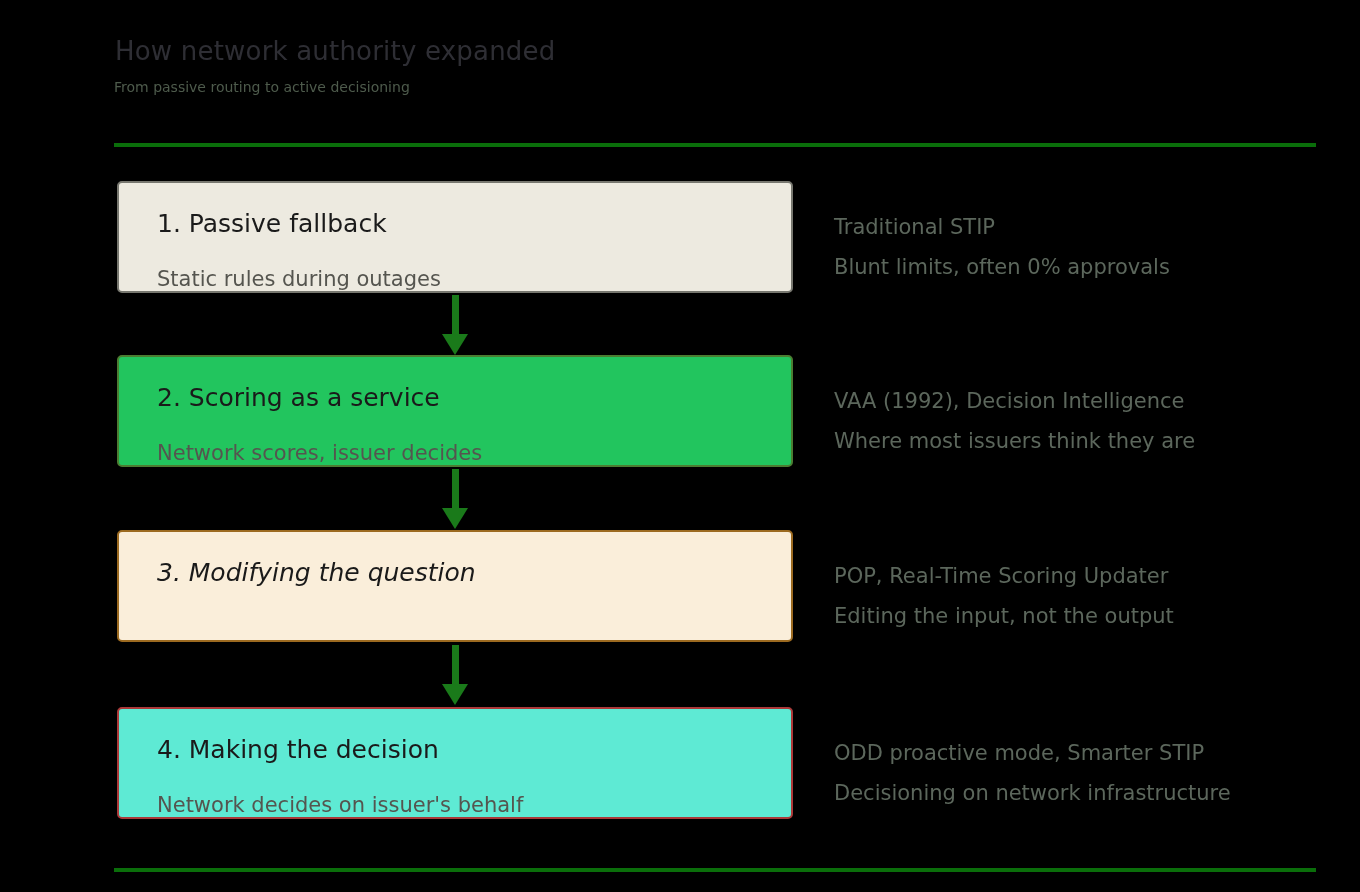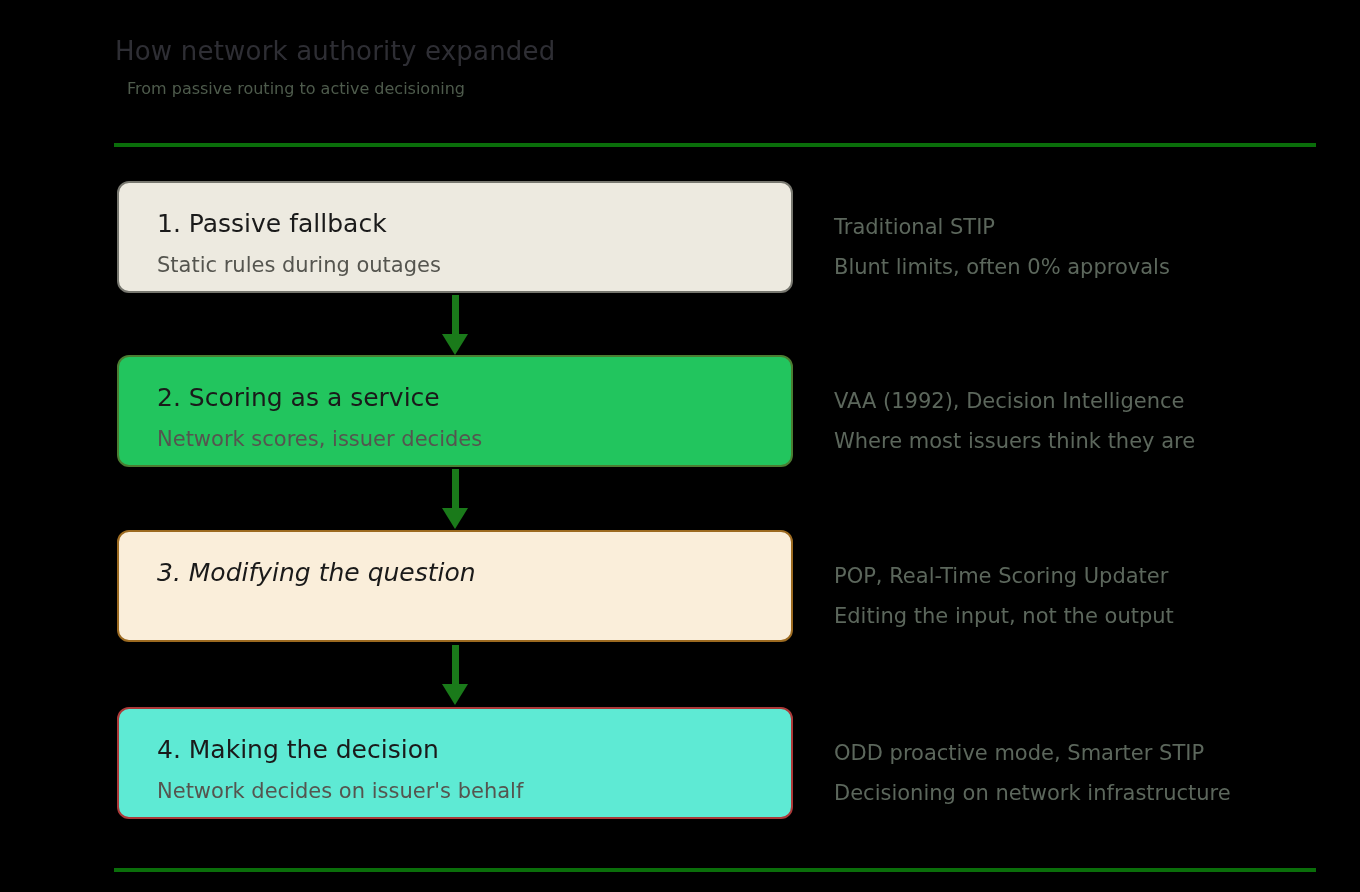--- a/index.html
+++ b/index.html
@@ -14,59 +14,59 @@
   }
   .page-title {
     position: absolute;
     left: 80px; top: 36px;
     font-size: 26px;
     color: var(--title-color, #2e2e34);
     letter-spacing: 0.2px;
   }
   .page-subtitle {
     position: absolute;
-    left: 92px; top: 79px;
-    font-size: 16px;
+    left: 79px; top: 79px;
+    font-size: 14px;
     color: var(--subtitle-color, #4e5b4c);
   }
   .rule {
     position: absolute;
     left: 79px;
     width: 1202px;
     height: 4px;
     background: var(--rule-color, #0a6e0a);
   }
   .rule-top { top: 143px; }
   .rule-bottom { top: 868px; }
 
   .step-box {
     position: absolute;
     left: 82px;
     width: 676px;
     height: 112px;
     box-sizing: border-box;
     border: 2px solid #6d28d9;
-    border-radius: 12px;
+    border-radius: 5px;
     background: #eee;
   }
   .step-box-0 { top: 181px; }
   .step-box-1 { top: 355px; }
   .step-box-2 { top: 530px; }
   .step-box-3 { top: 707px; }
 
   .step-title {
     position: absolute;
     left: 38px; top: 26px;
     font-size: 25px;
     color: var(--box-title-color, #1a1a1a);
     white-space: nowrap;
   }
   .step-subtitle {
     position: absolute;
-    left: 38px; top: 70px;
+    left: 38px; top: 84px;
     font-size: 21px;
     color: var(--box-subtitle-color, #55554f);
     white-space: nowrap;
   }
 
   .step-note {
     position: absolute;
     left: 799px;
     width: 540px;
     color: var(--note-color, #5c675c);

